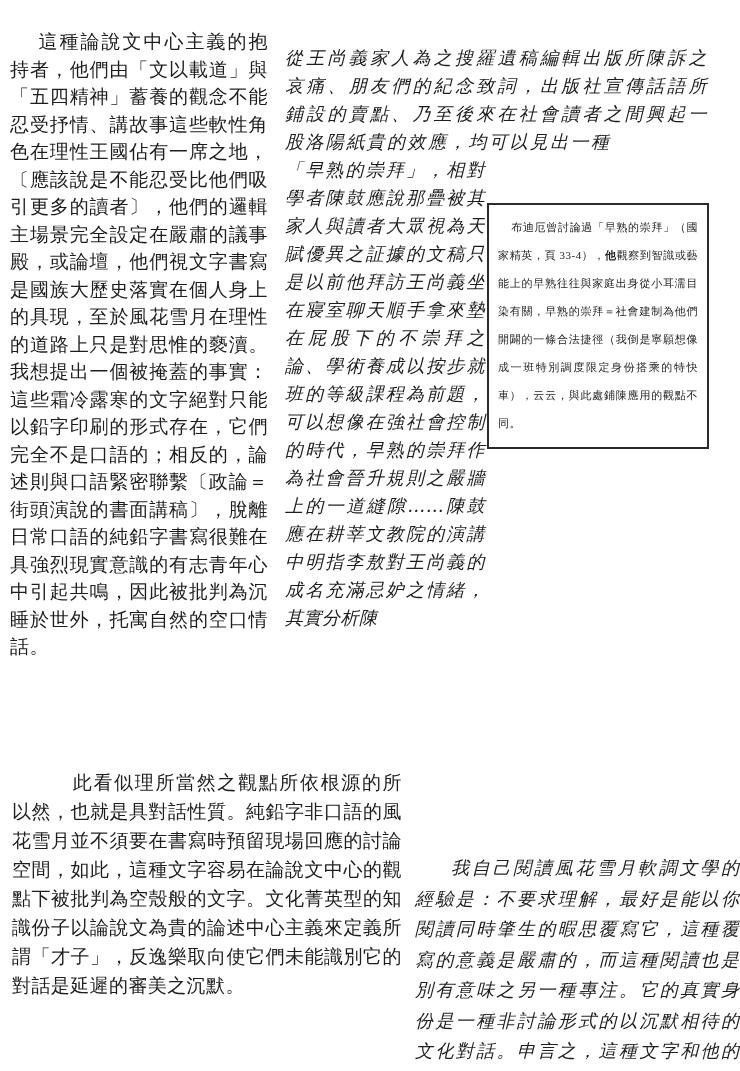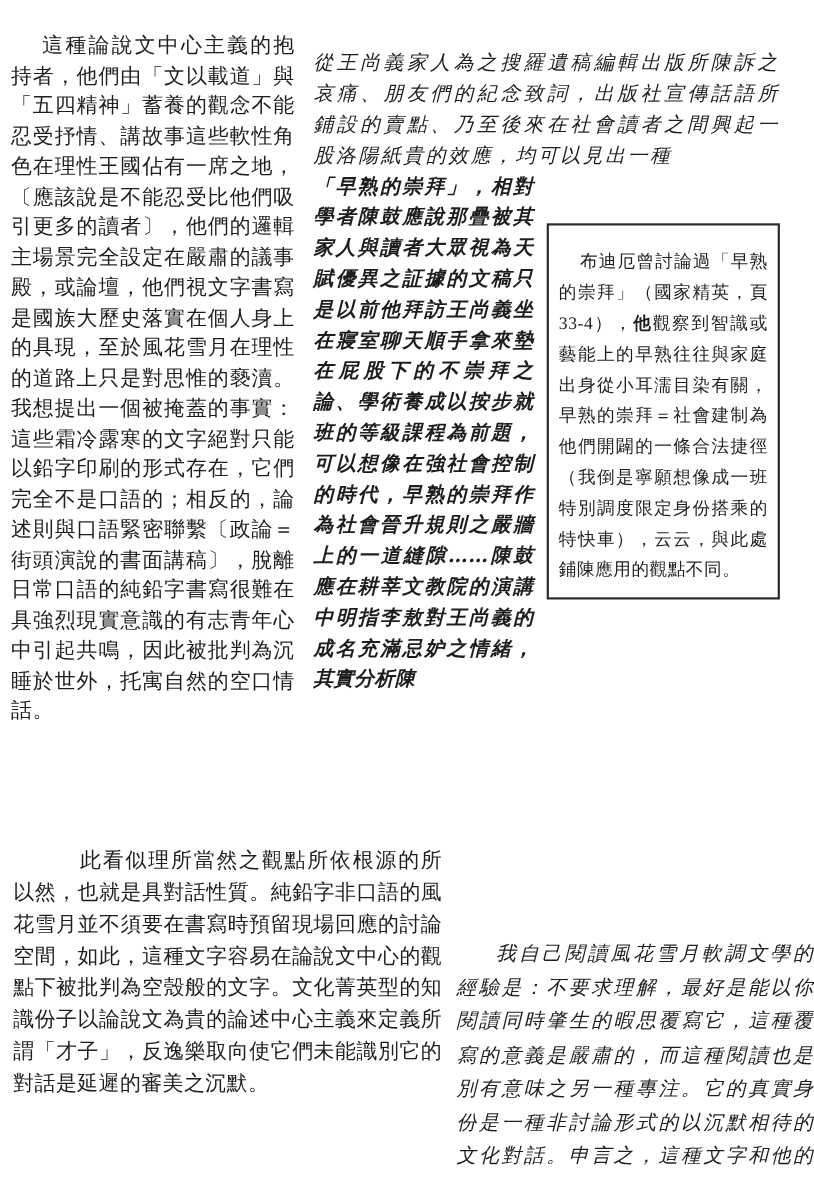--- a/index.html
+++ b/index.html
@@ -52,31 +52,30 @@
     word-break: break-all;
   }
   .mid-row {
     display: flex;
     align-items: flex-start;
   }
   .mid-narrow {
     width: 200px;
     flex: 0 0 200px;
     letter-spacing: 0.5px;
-    font-weight: bold;
   }
   
   .note-box {
     box-sizing: border-box;
     width: 228px;
-    margin-left: 12px;
+    margin-left: 2px;
     margin-top: 47px;
     border: 2px solid #2b2b2b;
-    padding: 20px 9px 10px 9px;
-    font-size: 16px;
+    padding: 8px 9px 10px 9px;
+    font-size: 11px;
     line-height: 28px;
     letter-spacing: 0.5px;
     text-indent: 1.2em;
     text-align: justify;
     text-align-last: left;
     word-break: break-all;
     font-style: normal;
   }
   .note-box b { font-weight: bold; }
   

